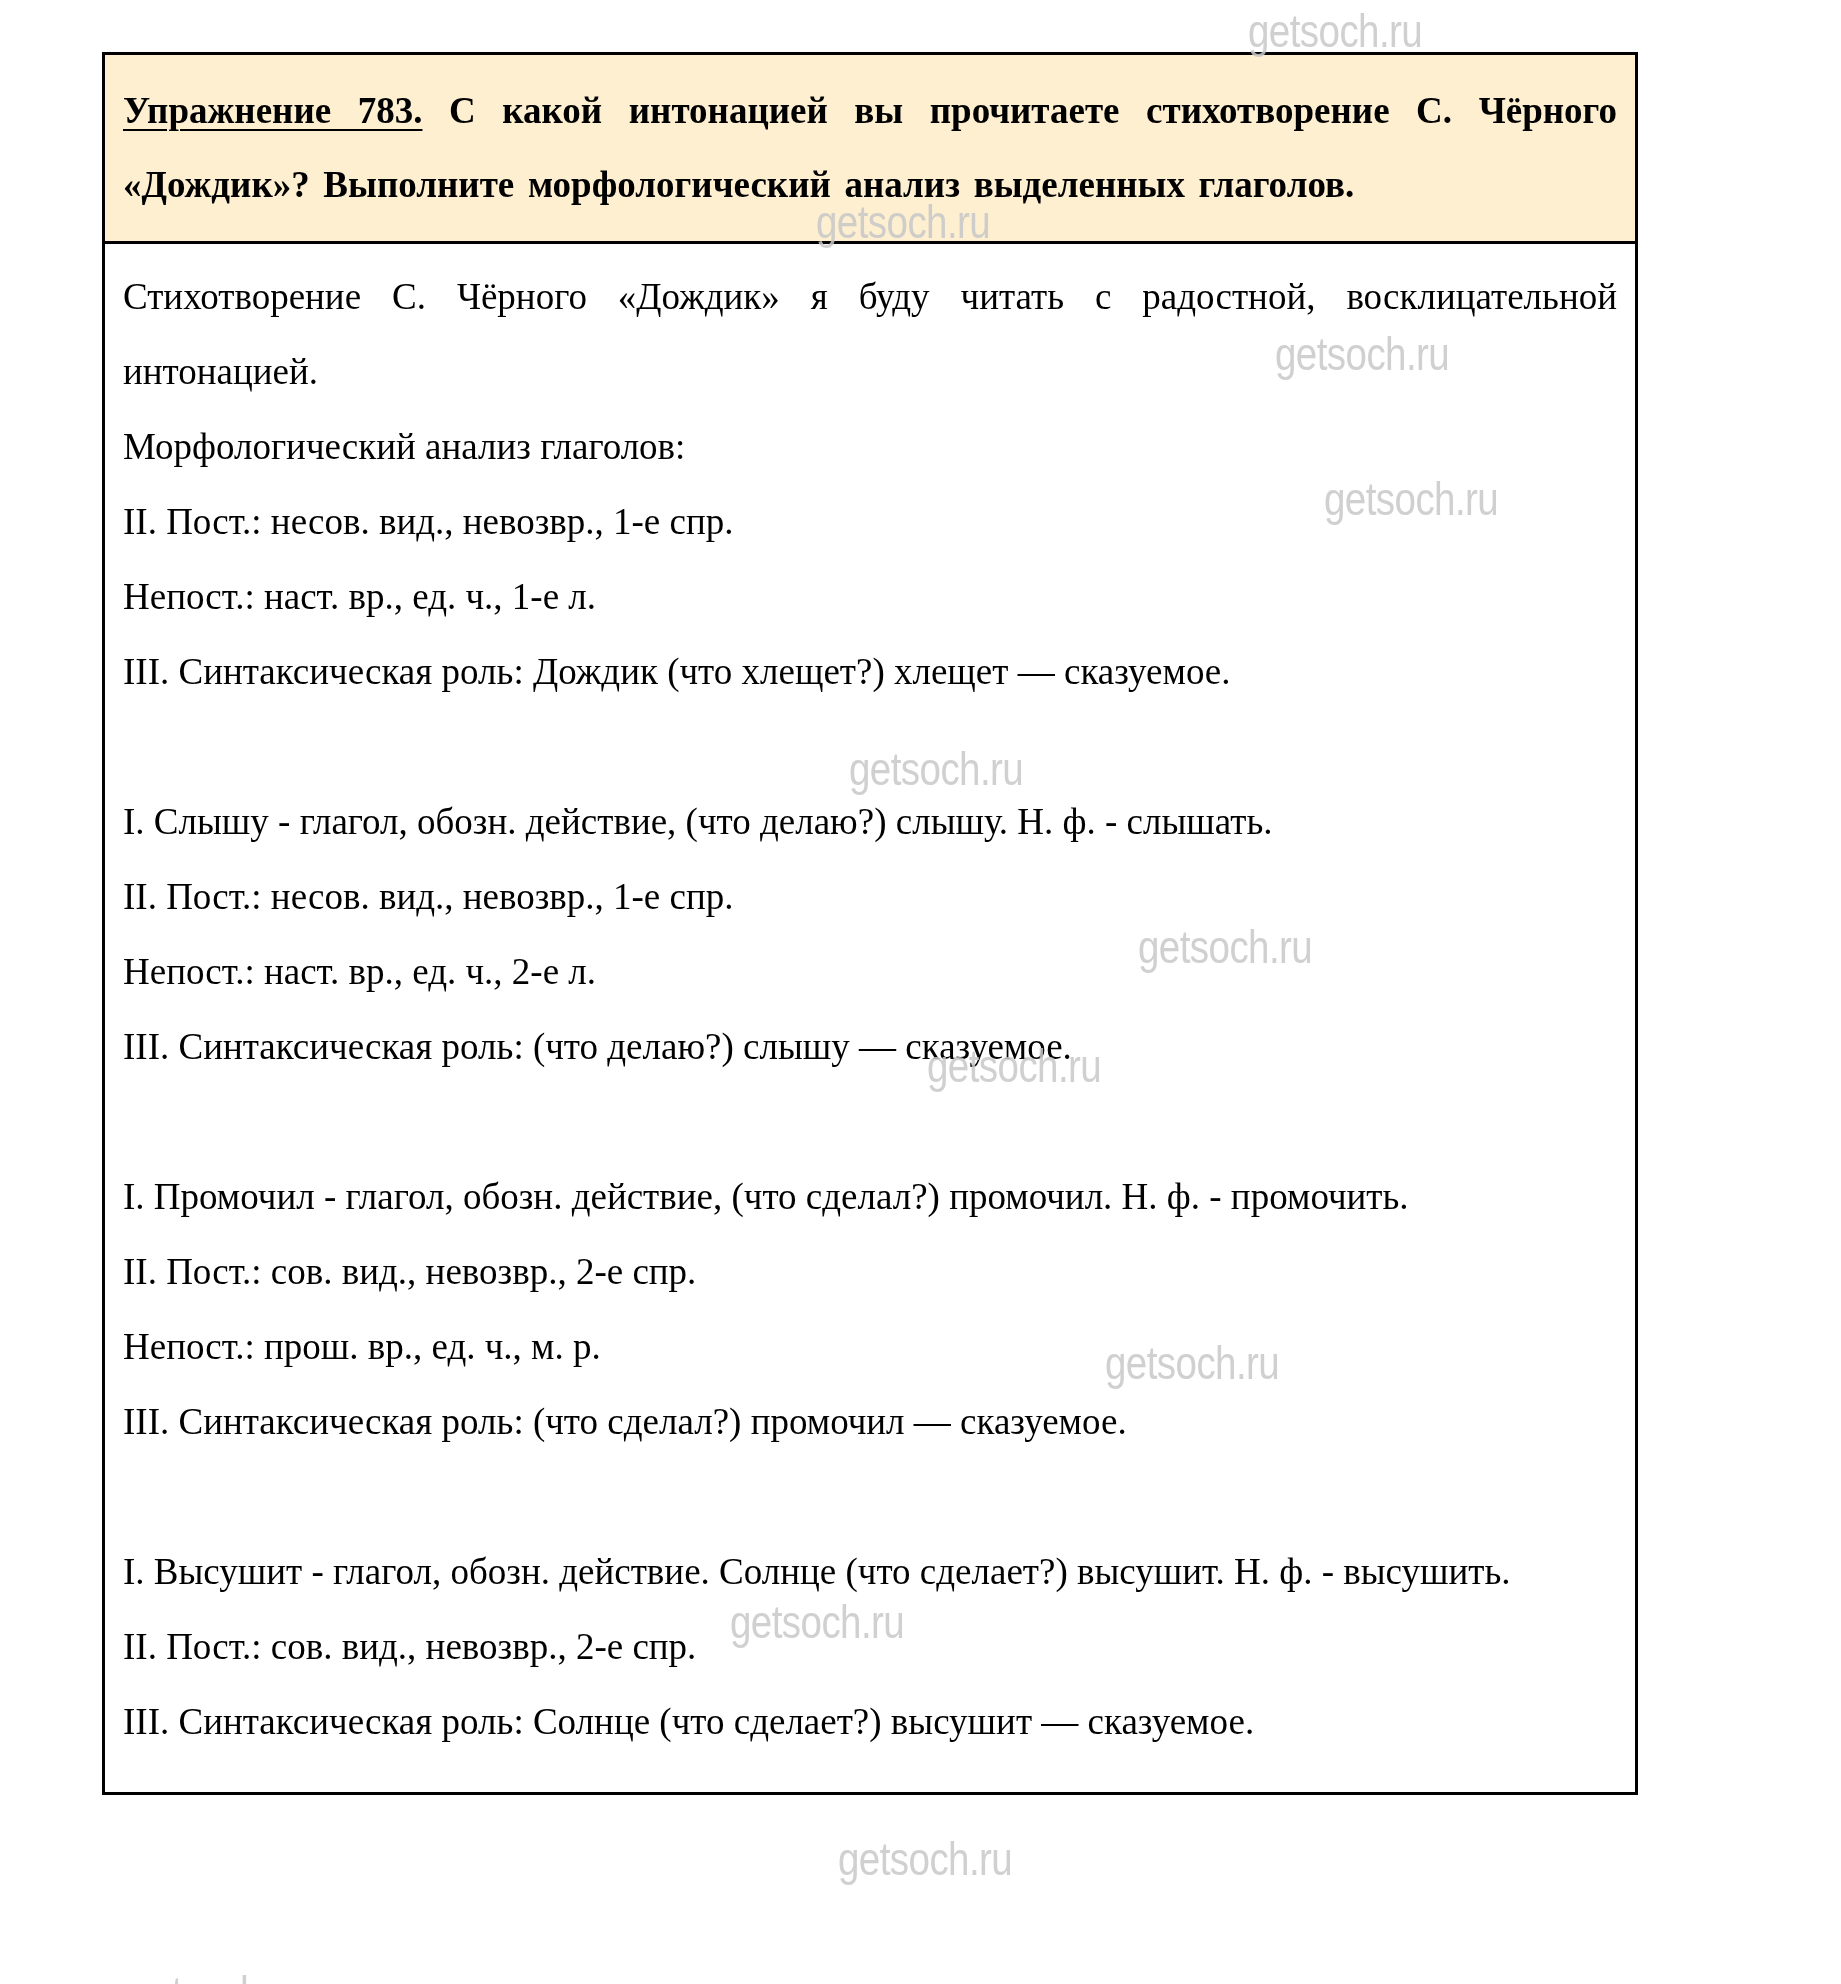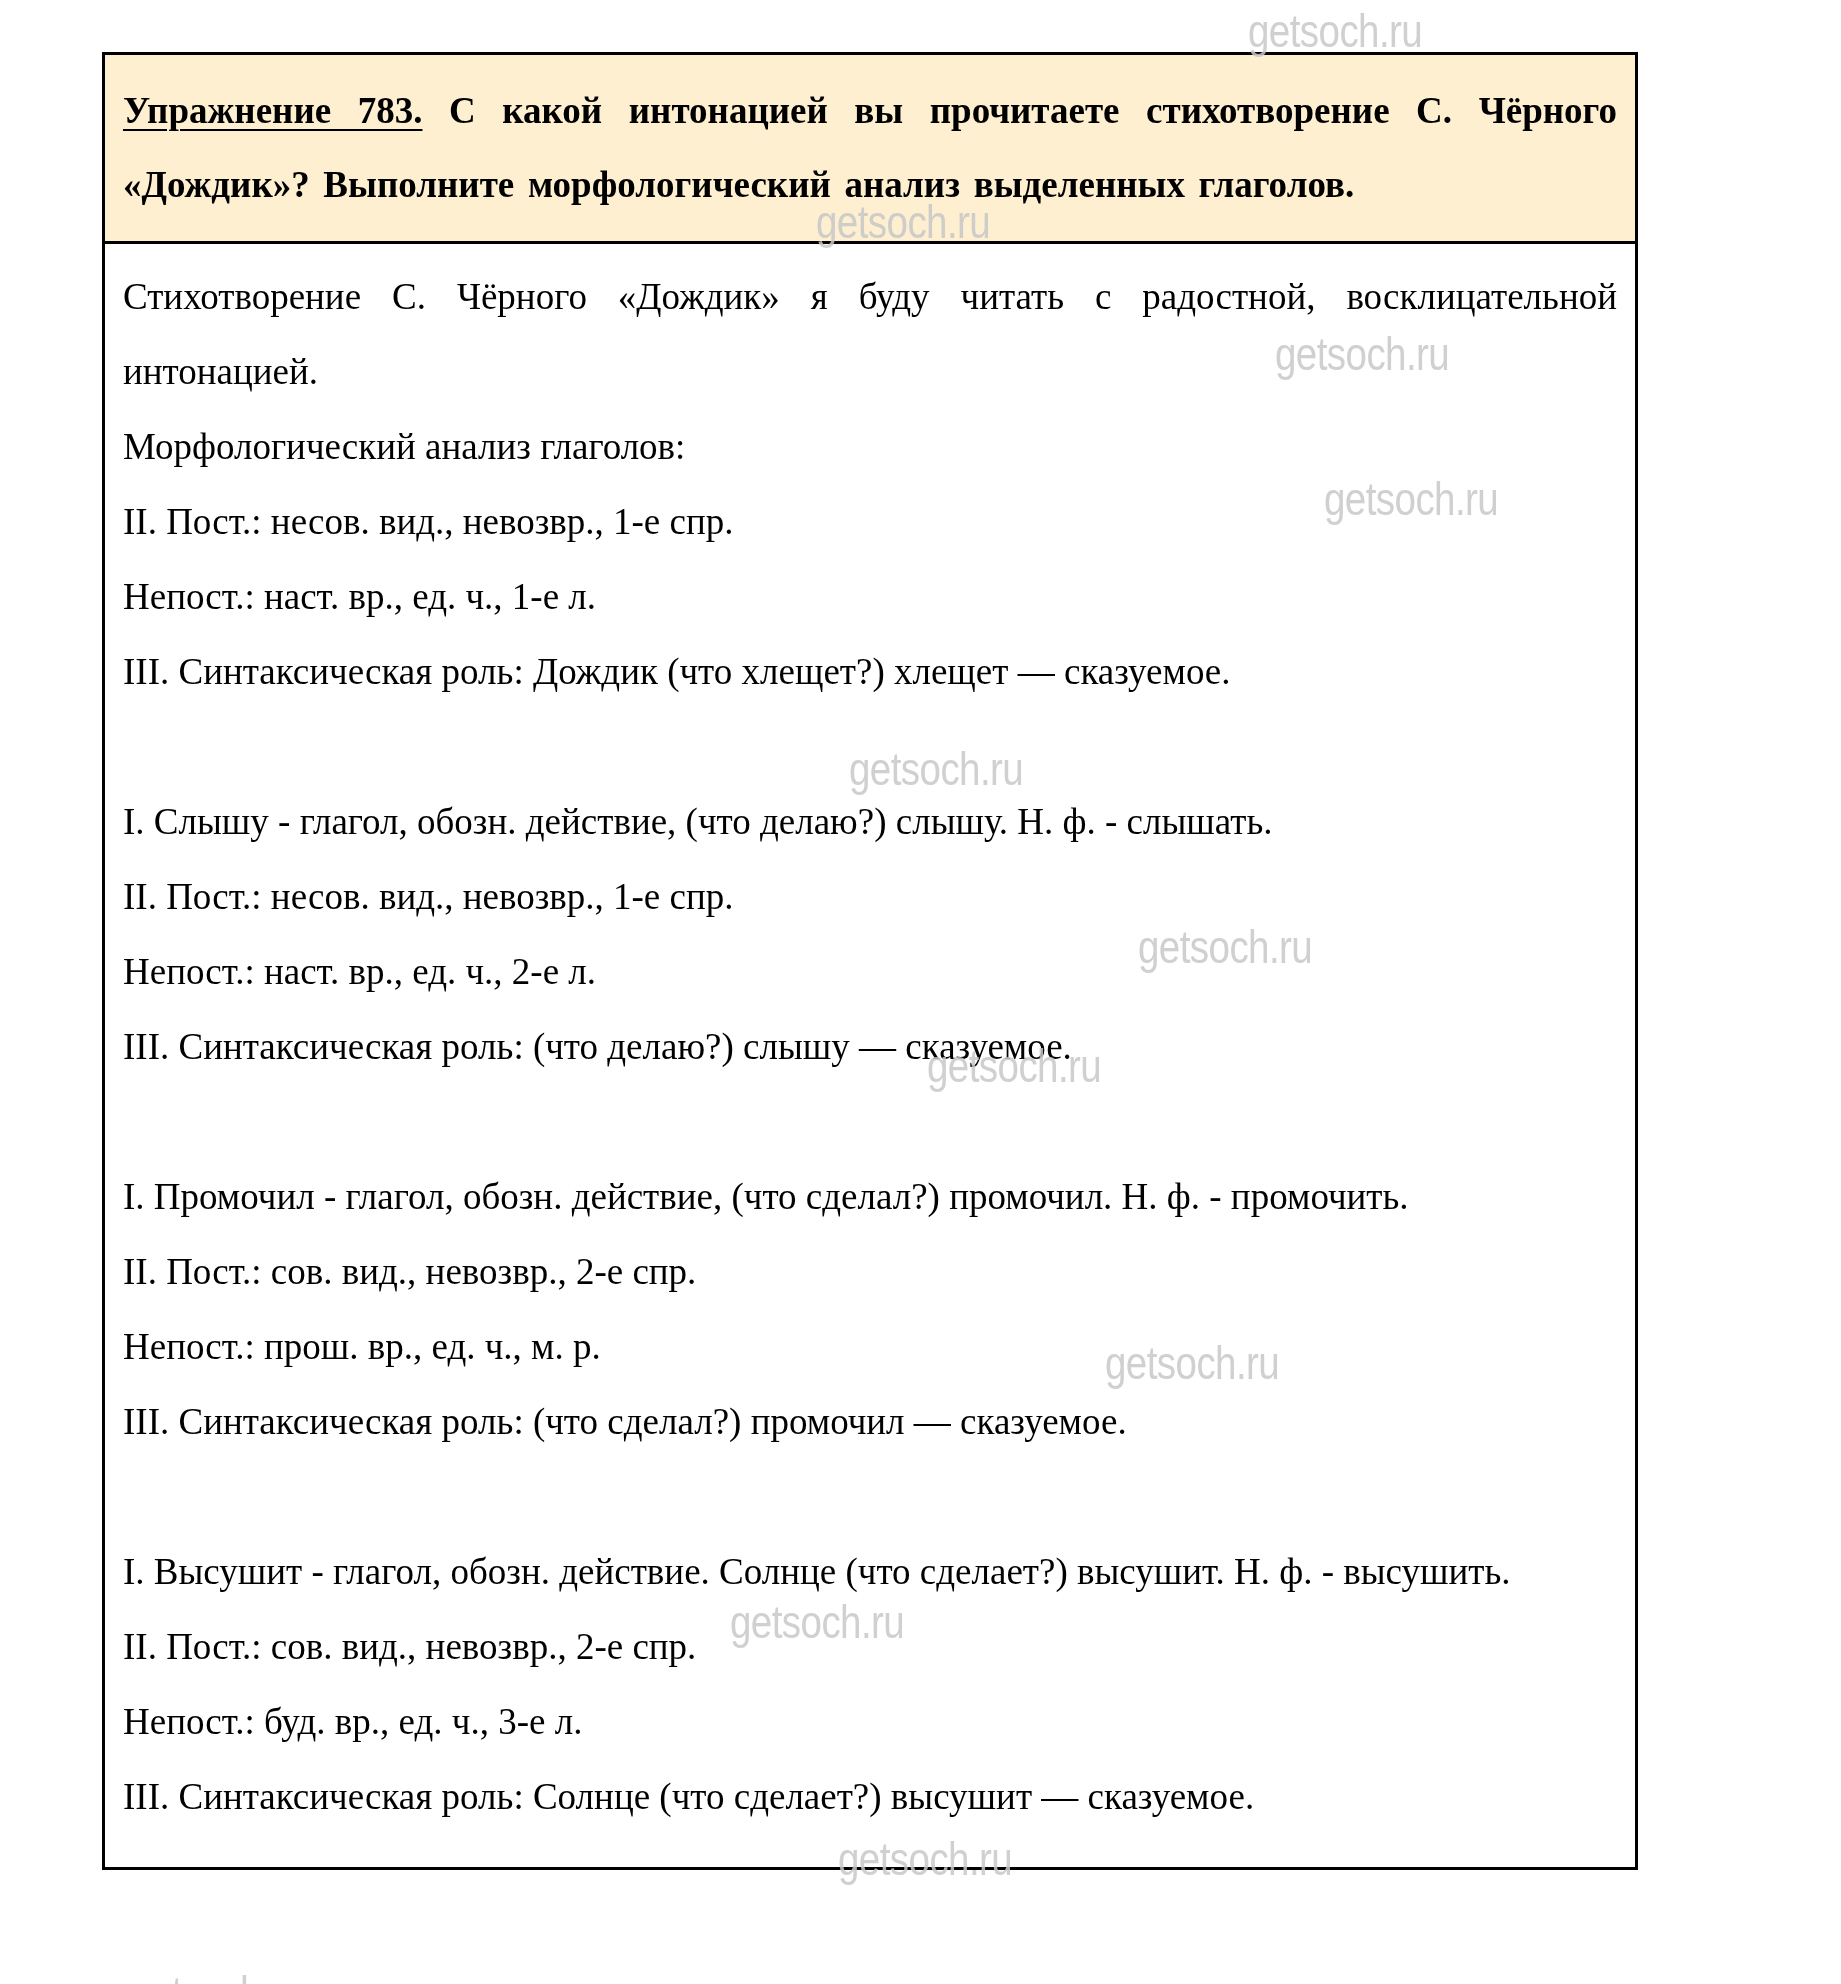--- a/index.html
+++ b/index.html
@@ -101,21 +101,20 @@
       <p>I. Промочил - глагол, обозн. действие, (что сделал?) промочил. Н. ф. - промочить.</p>
       <p>II. Пост.: сов. вид., невозвр., 2-е спр.</p>
       <p>Непост.: прош. вр., ед. ч., м. р.</p>
       <p>III. Синтаксическая роль: (что сделал?) промочил — сказуемое.</p>
     </div>
     <div class="blank"></div>
 
     <div>
       <p>I. Высушит - глагол, обозн. действие. Солнце (что сделает?) высушит. Н. ф. - высушить.</p>
       <p>II. Пост.: сов. вид., невозвр., 2-е спр.</p>
-      <p>Непост.: буд. вр., ед. ч., 3-е л.</p>
       <p>III. Синтаксическая роль: Солнце (что сделает?) высушит — сказуемое.</p>
     </div>
   </div>
 </div>
 
 <div class="watermark" style="left:1248px; top:3px;">getsoch.ru</div>
 <div class="watermark" style="left:816px; top:194px;">getsoch.ru</div>
 <div class="watermark" style="left:1275px; top:326px;">getsoch.ru</div>
 <div class="watermark" style="left:1324px; top:471px;">getsoch.ru</div>
 <div class="watermark" style="left:849px; top:741px;">getsoch.ru</div>

